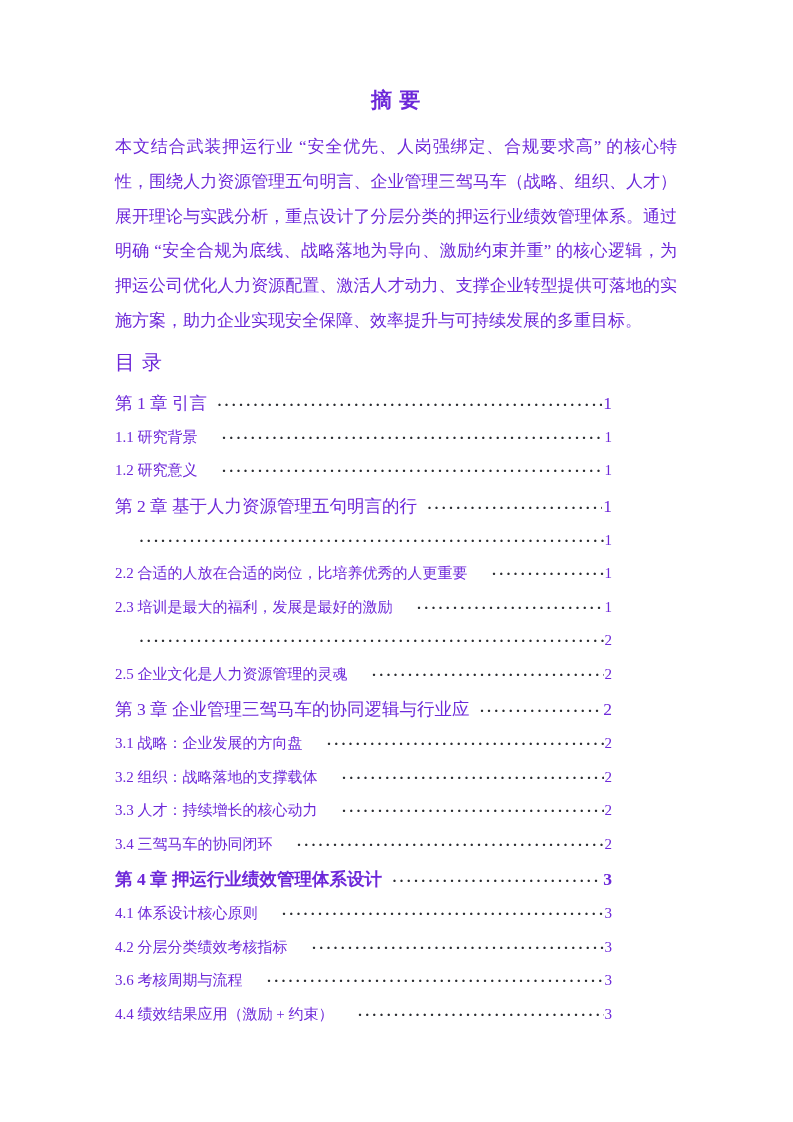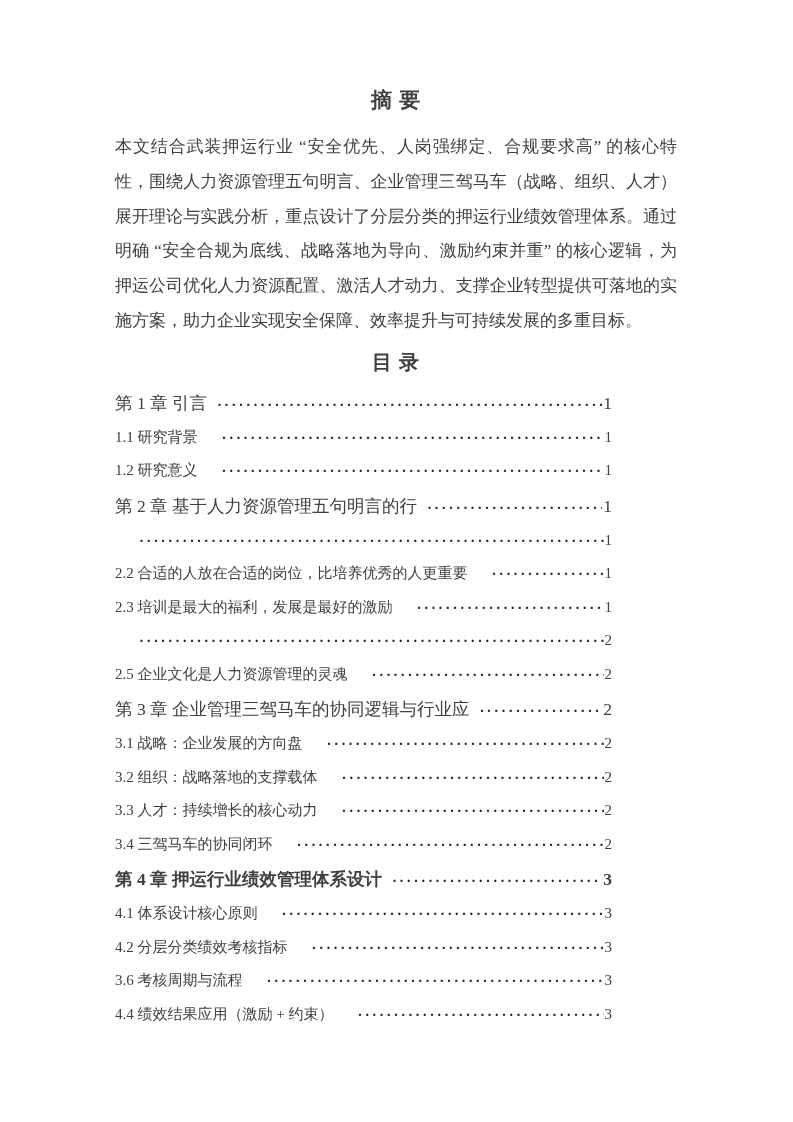--- a/index.html
+++ b/index.html
@@ -7,21 +7,21 @@
     padding: 0;
     background: #ffffff;
   }
   .page {
     position: relative;
     width: 793px;
     height: 1122px;
     background: #ffffff;
     overflow: hidden;
     font-family: "Liberation Serif", "DejaVu Serif", serif;
-    color: #404040;
+    color: #6d28d9;
     box-sizing: border-box;
   }
   .content {
     box-sizing: border-box;
     padding: 86px 116px 0 115px; 
   }
   .abstract-title {
     font-size: 21px;
     font-weight: 700;
     text-align: center;
@@ -31,22 +31,21 @@
   }
   .abstract-text {
     font-size: 17px;
     line-height: 34.8px;
     text-align: justify;
     text-justify: inter-ideograph;
     margin: 0;
   }
   .toc-title {
     font-size: 20px;
-    font-weight: 700;
-    text-align: center;
+    font-weight: 400;
     letter-spacing: 1px;
     margin: 10px 0 16px 0;
     line-height: 26px;
   }
   .toc {
     box-sizing: border-box;
     padding-right: 65px; 
   }
   .toc-row {
     display: flex;

